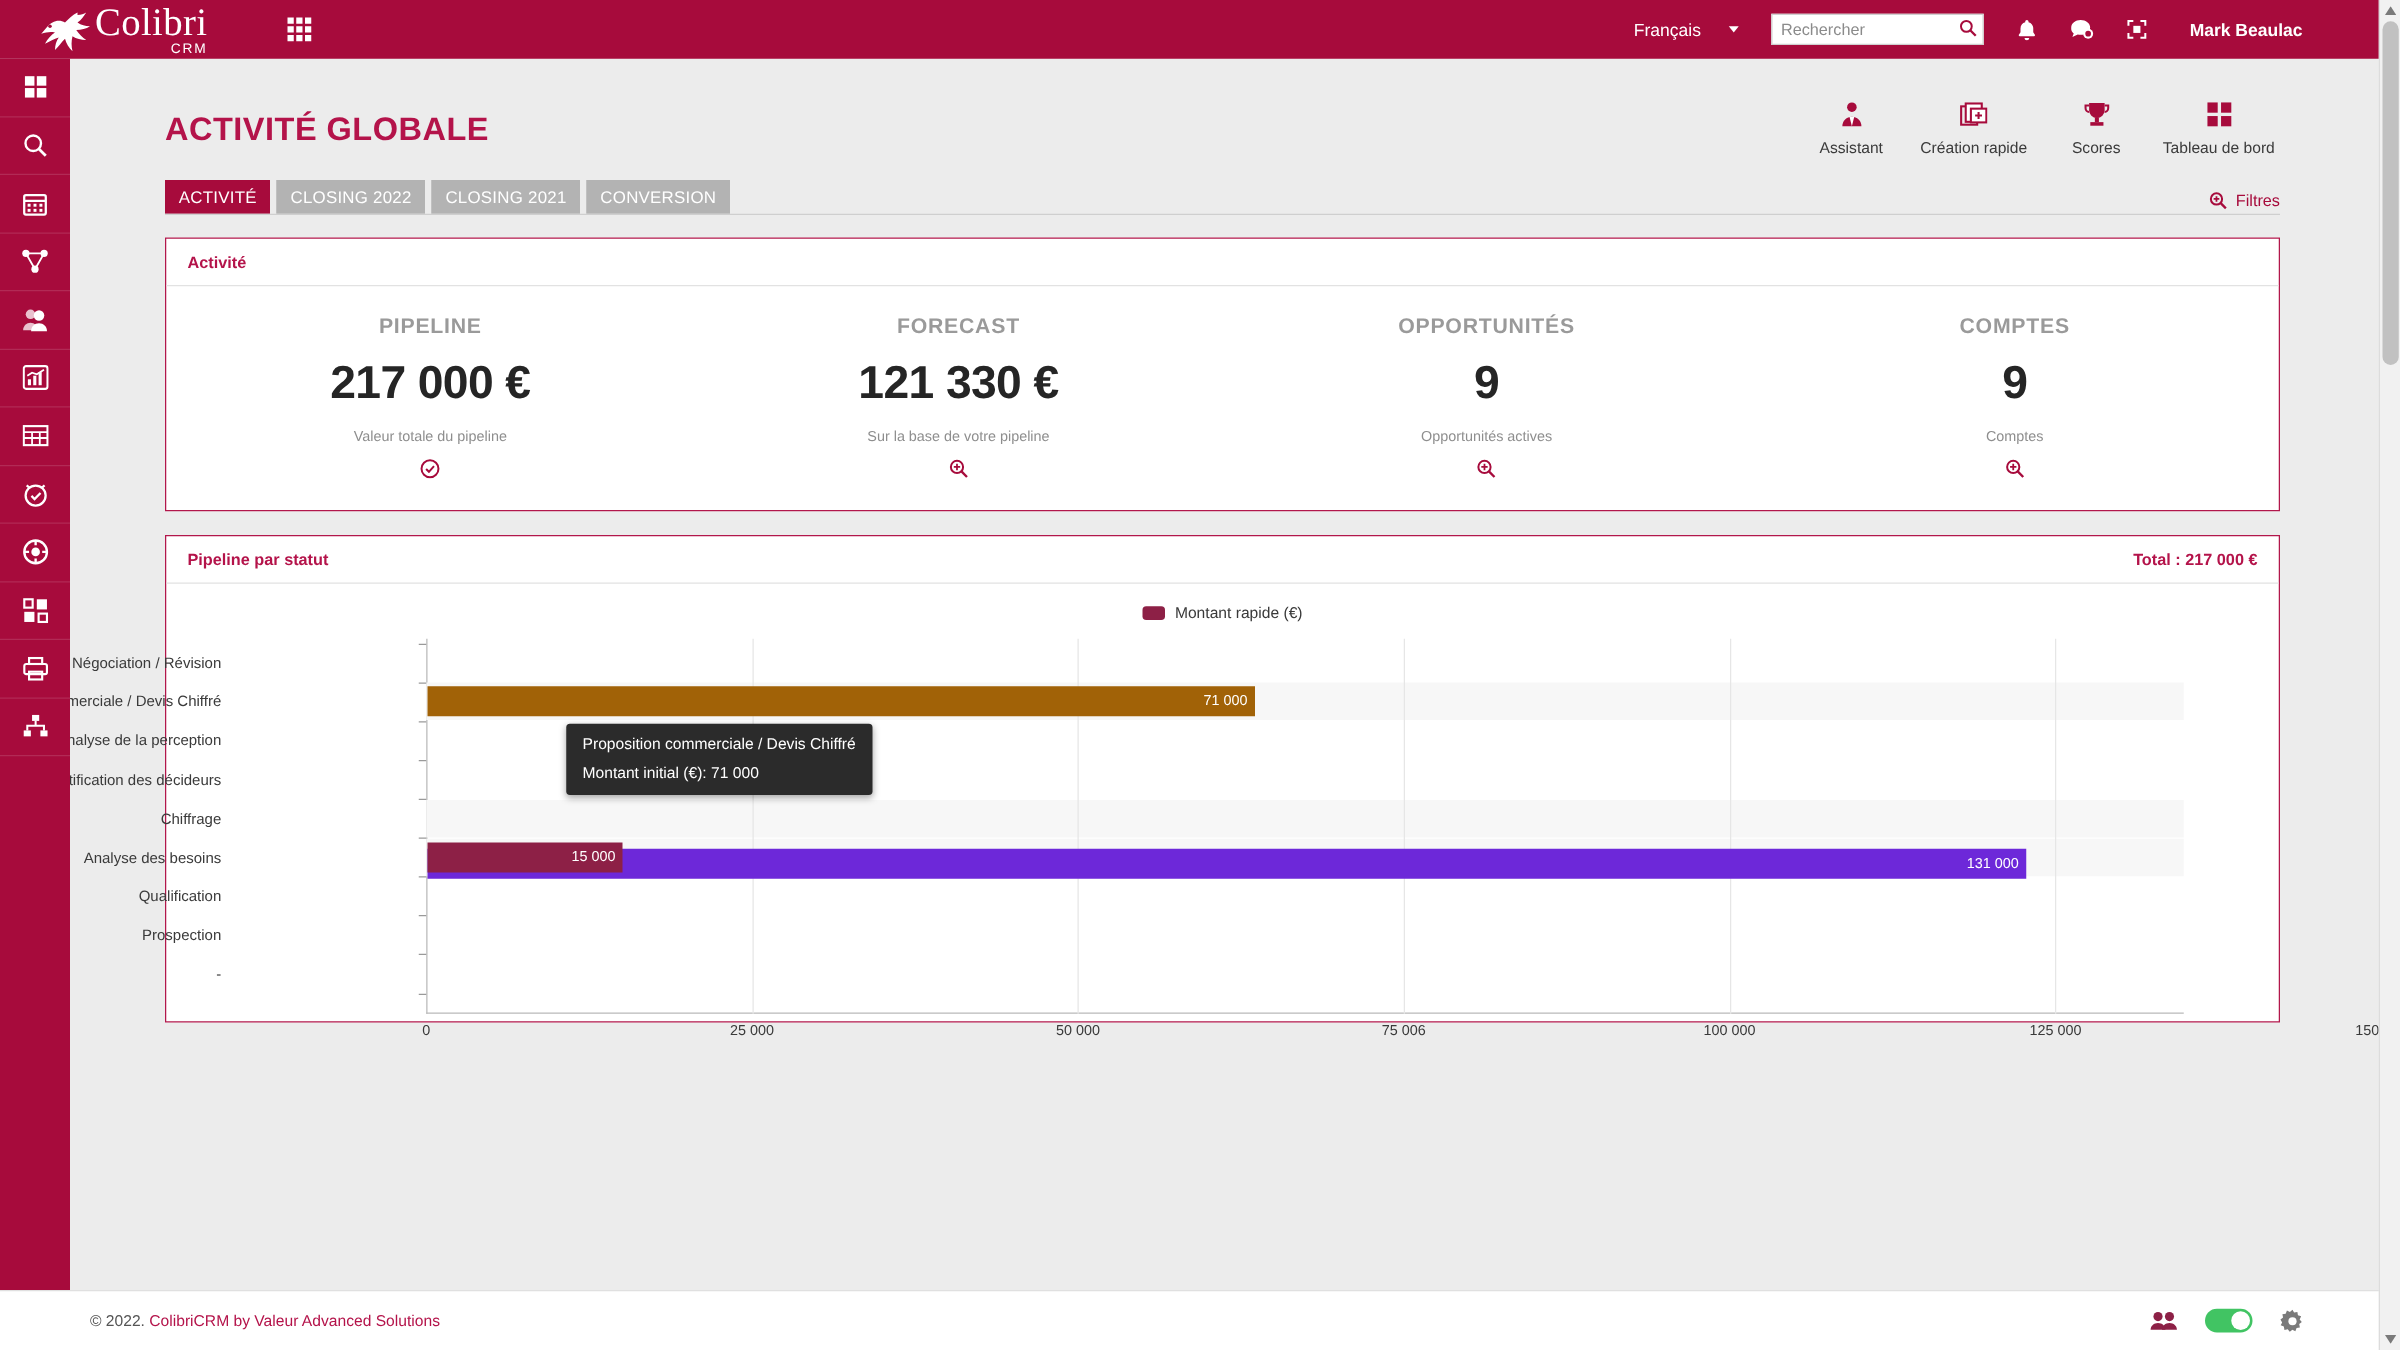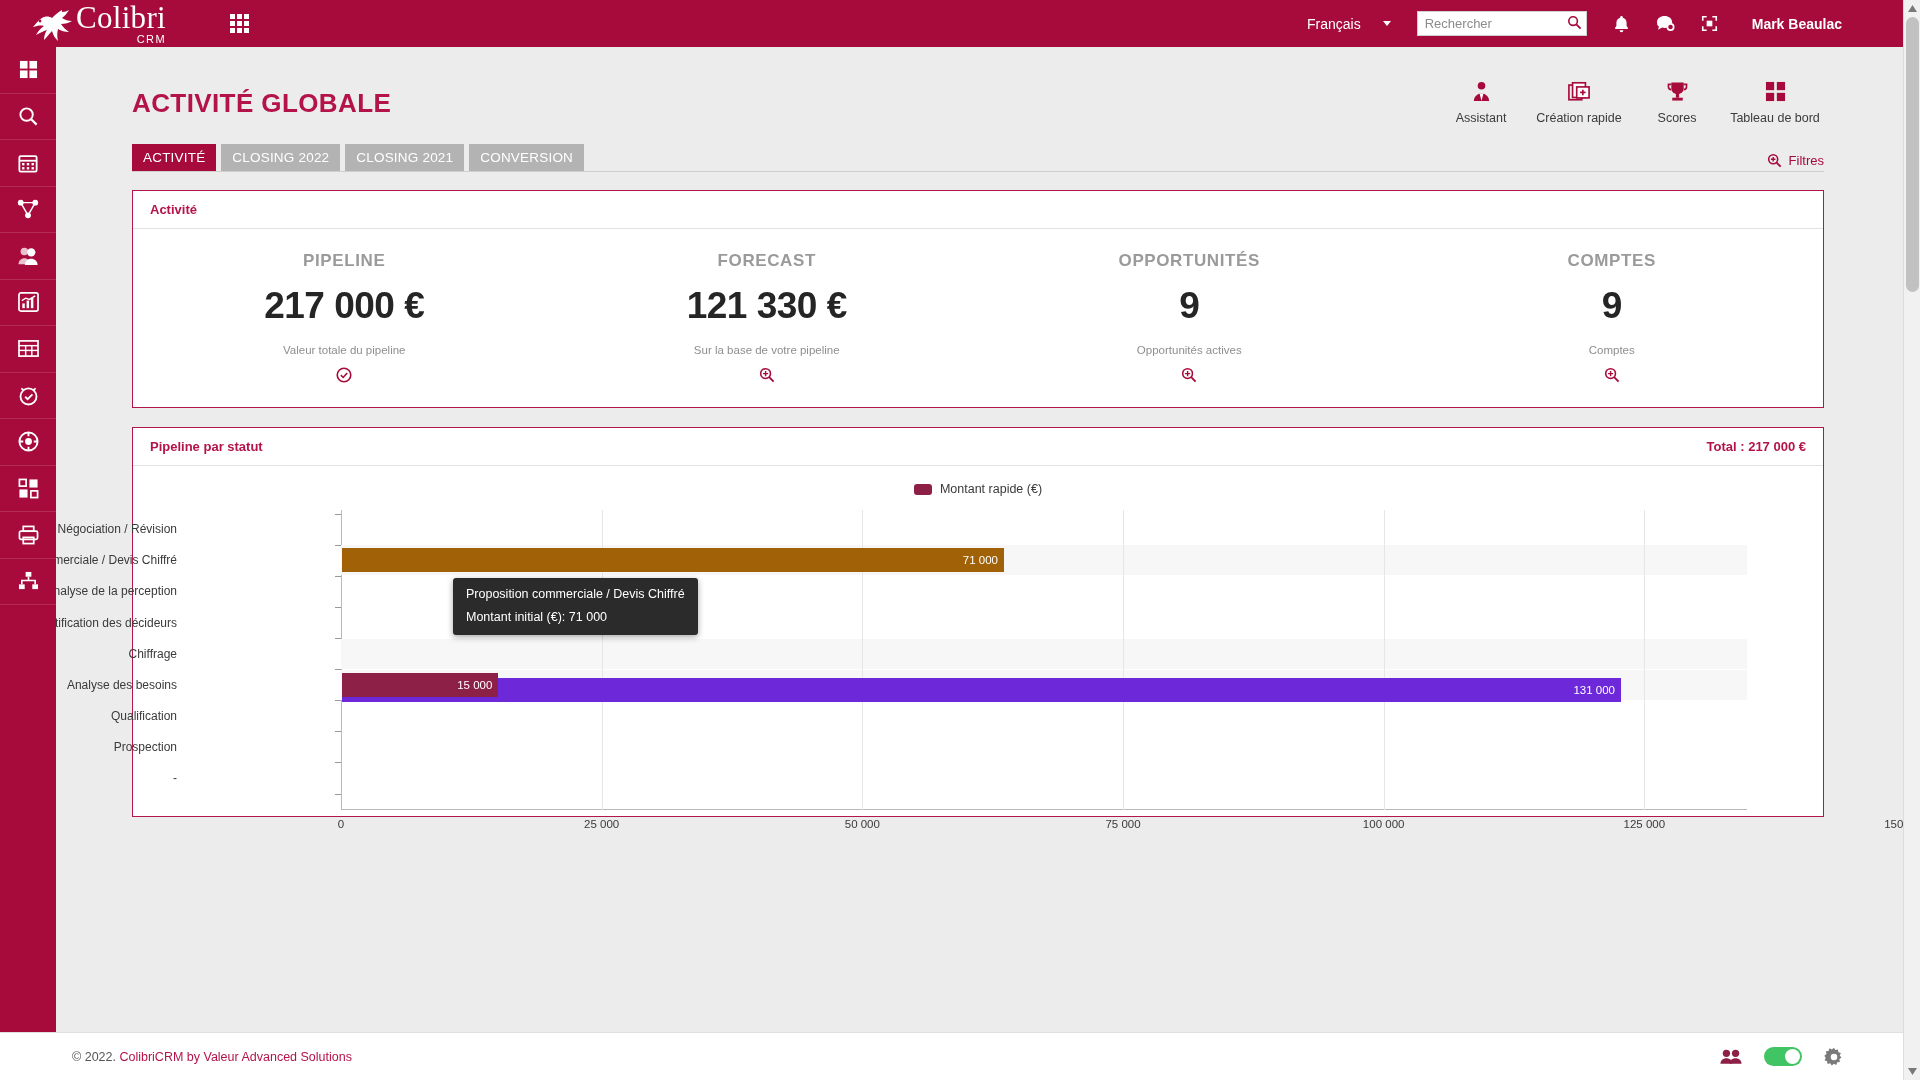--- a/index.html
+++ b/index.html
@@ -435,21 +435,21 @@
               <span>131 000</span>
             </div>
             <div class="bar" style="top: 174.715px; left: 209px; width: 156.4px; background: rgb(141, 32, 70);">
               <span>15 000</span>
             </div>
           </div>
         <div id="xlabels">
             <div class="xtick" style="left: 208px; top: 308px;">0</div>
             <div class="xtick" style="left: 468.667px; top: 308px;">25 000</div>
             <div class="xtick" style="left: 729.333px; top: 308px;">50 000</div>
-            <div class="xtick" style="left: 990px; top: 308px;">75 000</div>
+            <div class="xtick" style="left: 990px; top: 308px;">75 006</div>
             <div class="xtick" style="left: 1250.67px; top: 308px;">100 000</div>
             <div class="xtick" style="left: 1511.33px; top: 308px;">125 000</div>
             <div class="xtick" style="left: 1772px; top: 308px;">150 000</div>
           </div>
 
         <div id="tooltip" style="left: 320px; top: 68.3627px;">
           <div id="tt1">Proposition commerciale / Devis Chiffré</div>
           <div id="tt2">Montant initial (€):  71 000</div>
         </div>
       <div class="tickmark" style="top: 3.73057px;"></div>

